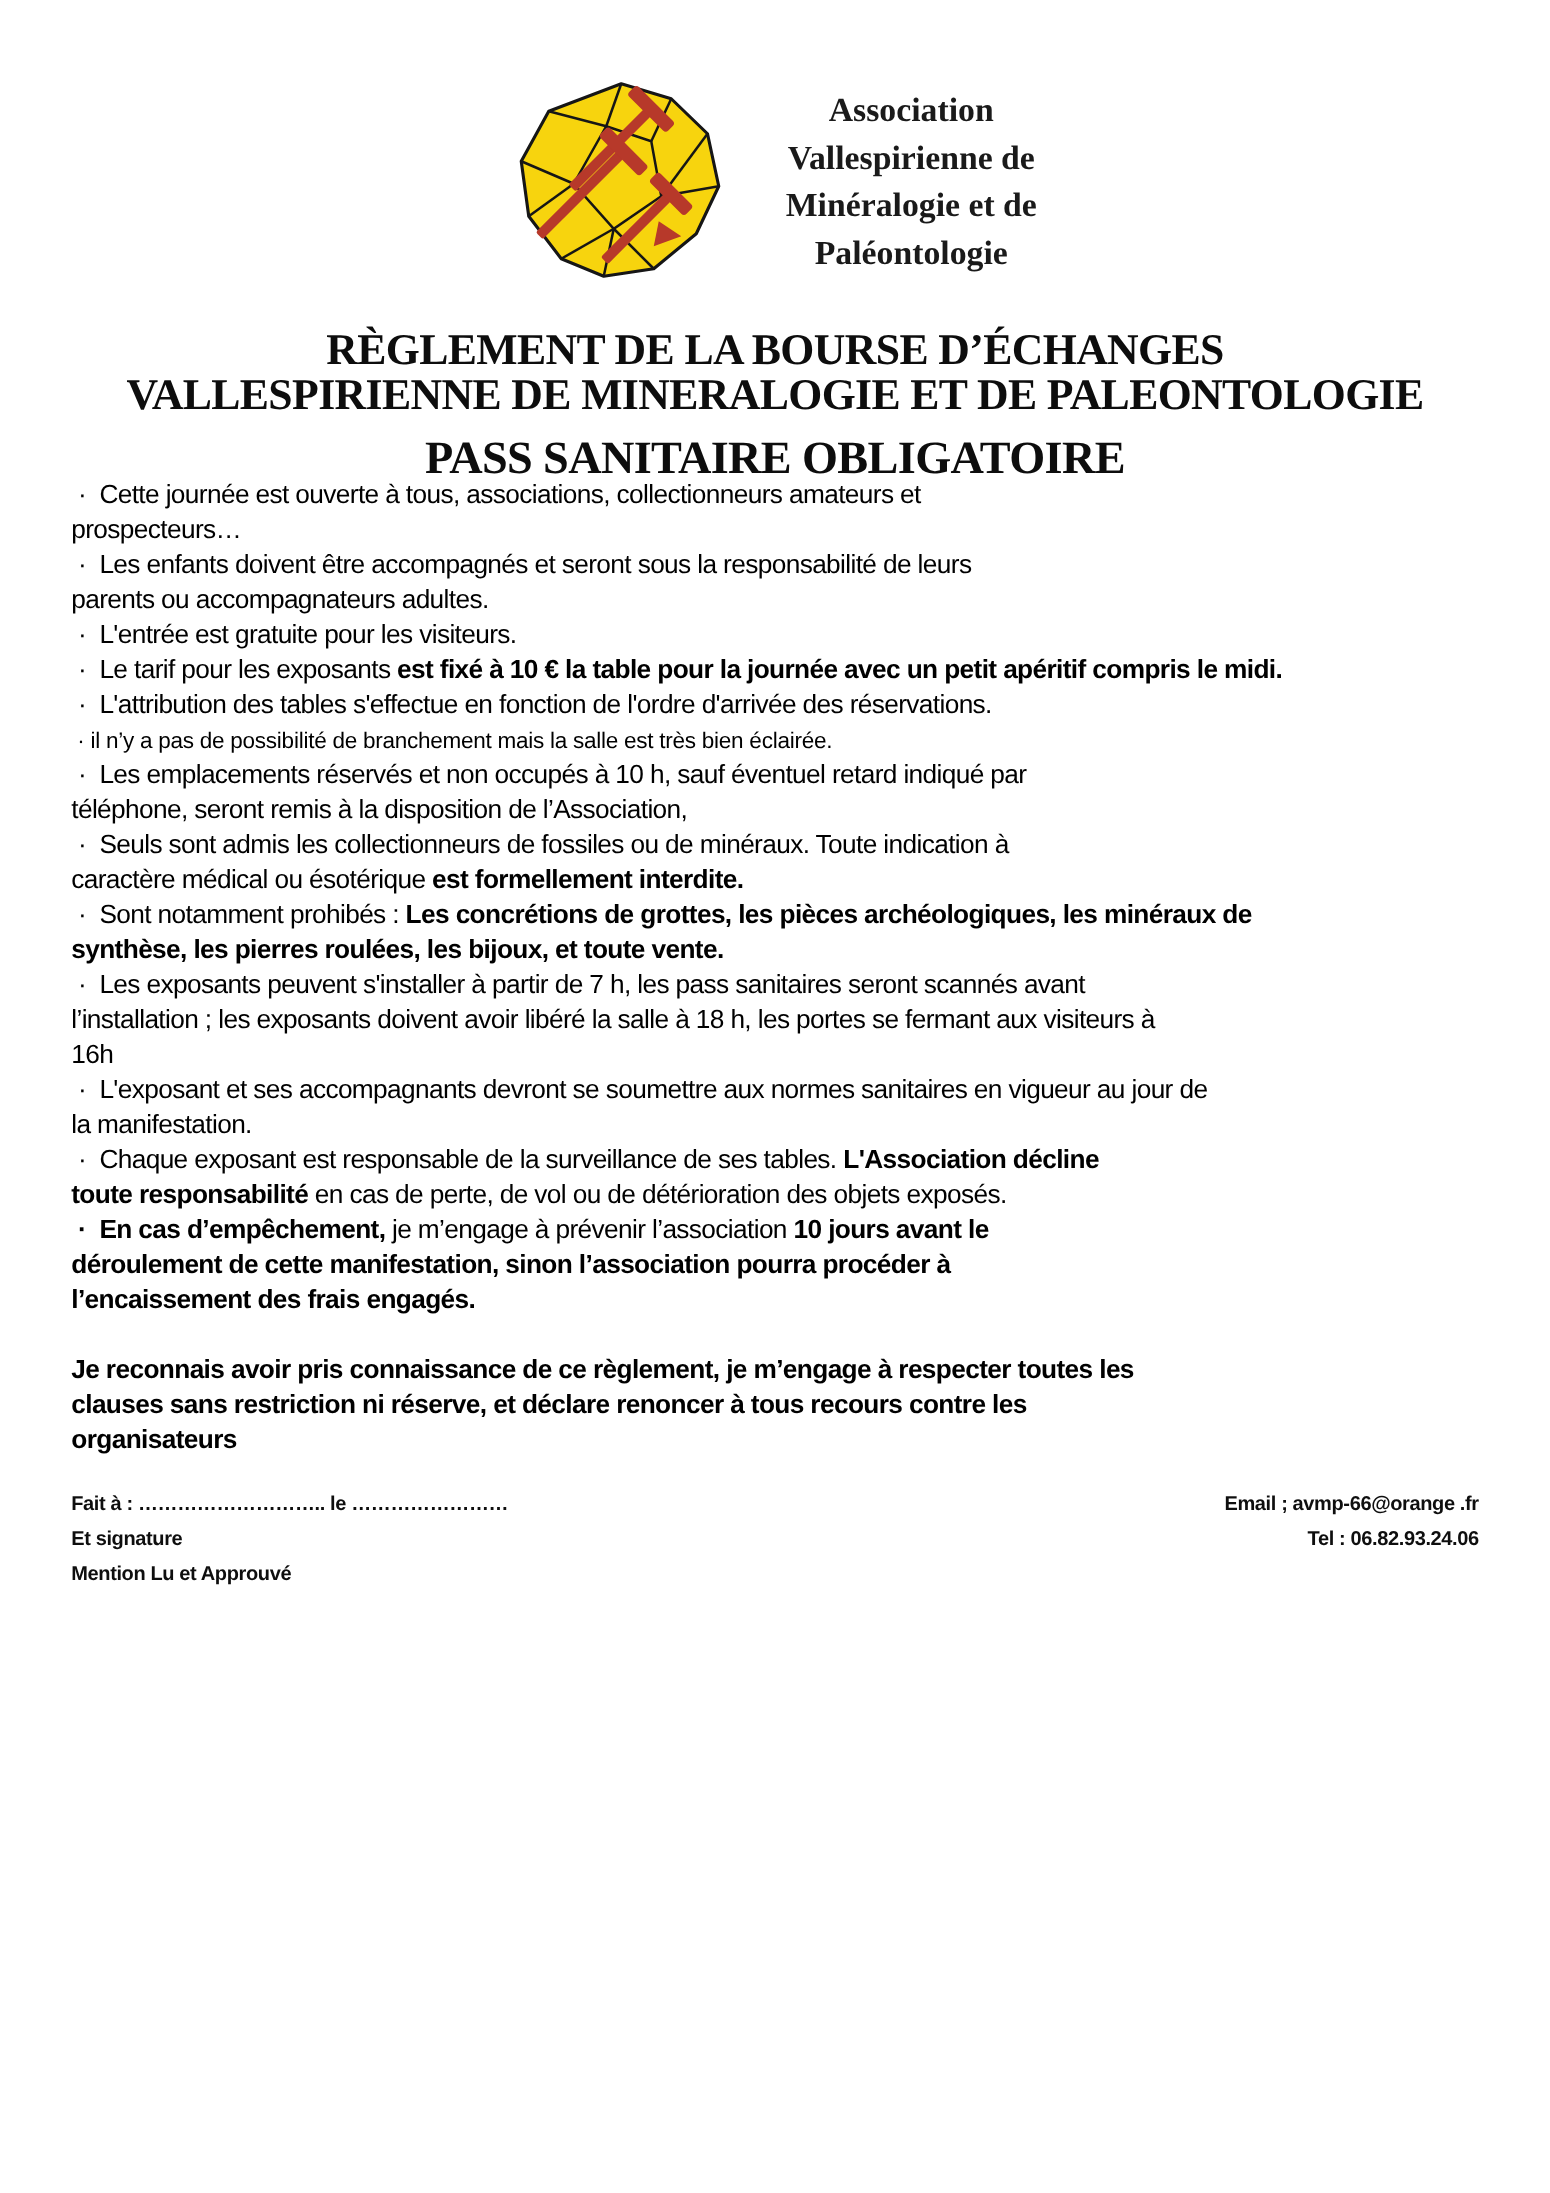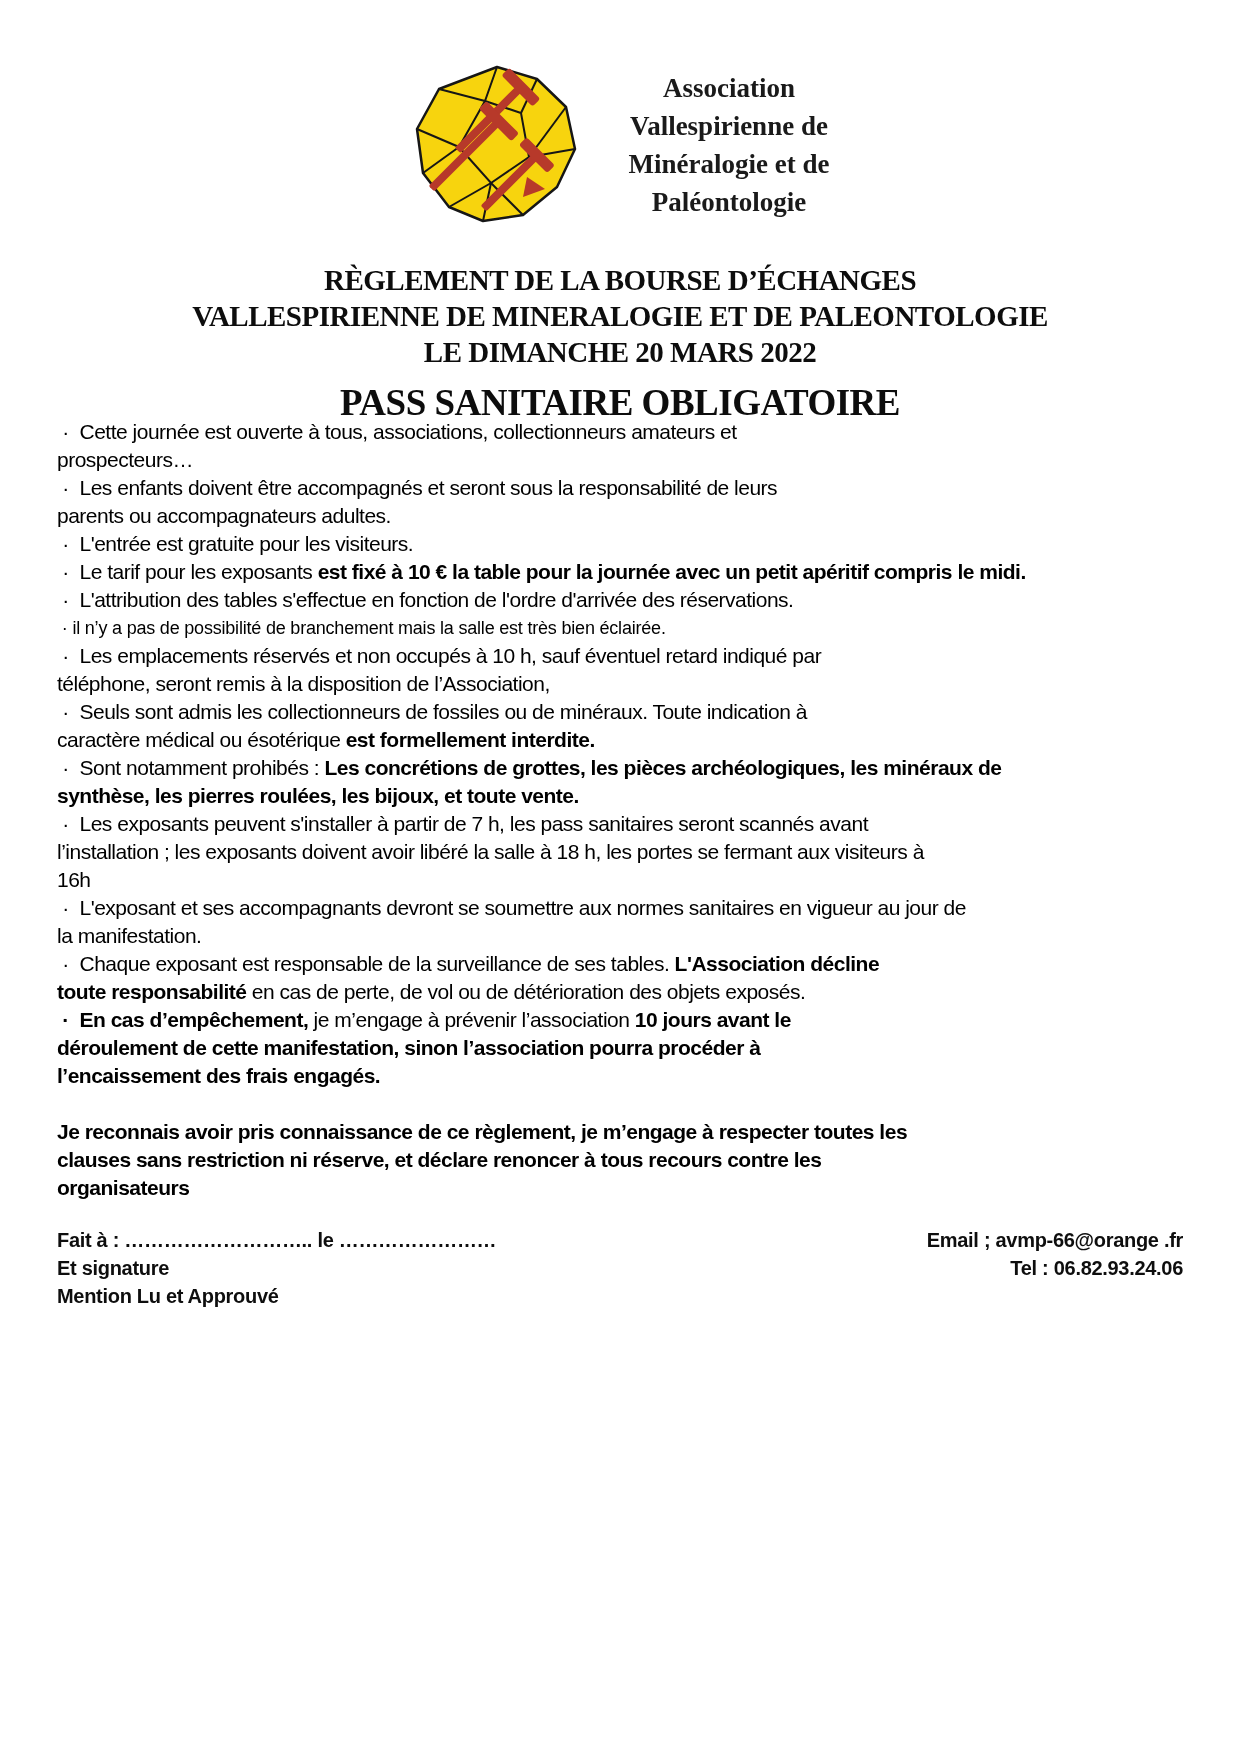--- a/index.html
+++ b/index.html
@@ -18,21 +18,21 @@
   .logo-svg{width:172px;height:160px;flex:0 0 auto;display:block;}
   .org{
     font-family:"Liberation Serif","DejaVu Serif",serif;
     font-weight:bold;font-size:27px;line-height:38px;
     text-align:center;color:#1a1a1a;letter-spacing:0px;
   }
   
   .title{
     margin-top:36px;text-align:center;
     font-family:"Liberation Serif","DejaVu Serif",serif;
-    font-weight:bold;font-size:29px;line-height:36px;
+    font-weight:bold;font-size:35px;line-height:36px;
     color:#0d0d0d;letter-spacing:-0.5px;
   }
   .title-line{white-space:pre;}
   .subtitle{
     margin-top:18px;text-align:center;
     font-family:"Liberation Serif","DejaVu Serif",serif;
     font-weight:bold;font-size:37px;line-height:30px;
     color:#0d0d0d;letter-spacing:-0.5px;
   }
   
@@ -41,21 +41,21 @@
     color:#000000;
   }
   .para{margin:0;white-space:pre-wrap;}
   .para.small{font-size:18px;letter-spacing:-0.2px;}
   .para.gap{margin-top:28px;}
   .bold{font-weight:bold;}
   
   .footer{
     margin-top:24px;
     display:flex;justify-content:space-between;align-items:flex-start;
-    font-weight:bold;font-size:20px;line-height:28px;letter-spacing:-0.3px;
+    font-weight:bold;font-size:16px;line-height:28px;letter-spacing:-0.3px;
     color:#0e0e0e;
   }
   .footer-right{text-align:right;}
 </style>
 </head>
 <body>
 
 <div class="page">
 
   <header class="masthead">
@@ -97,21 +97,20 @@
       <div>Association</div>
       <div>Vallespirienne de</div>
       <div>Minéralogie et de</div>
       <div>Paléontologie</div>
     </div>
   </header>
 
   <div class="title">
     <div class="title-line">RÈGLEMENT DE LA BOURSE D’ÉCHANGES</div>
     <div class="title-line">VALLESPIRIENNE DE MINERALOGIE ET DE PALEONTOLOGIE</div>
-    <div class="title-line">LE DIMANCHE 20 MARS 2022</div>
   </div>
 
   <div class="subtitle">PASS SANITAIRE OBLIGATOIRE</div>
 
   <div class="doc-body">
       <p class="para"><span> ·  Cette journée est ouverte à tous, associations, collectionneurs amateurs et
 prospecteurs…</span></p>
       <p class="para"><span> ·  Les enfants doivent être accompagnés et seront sous la responsabilité de leurs
 parents ou accompagnateurs adultes.</span></p>
       <p class="para"><span> ·  L'entrée est gratuite pour les visiteurs.</span></p>

